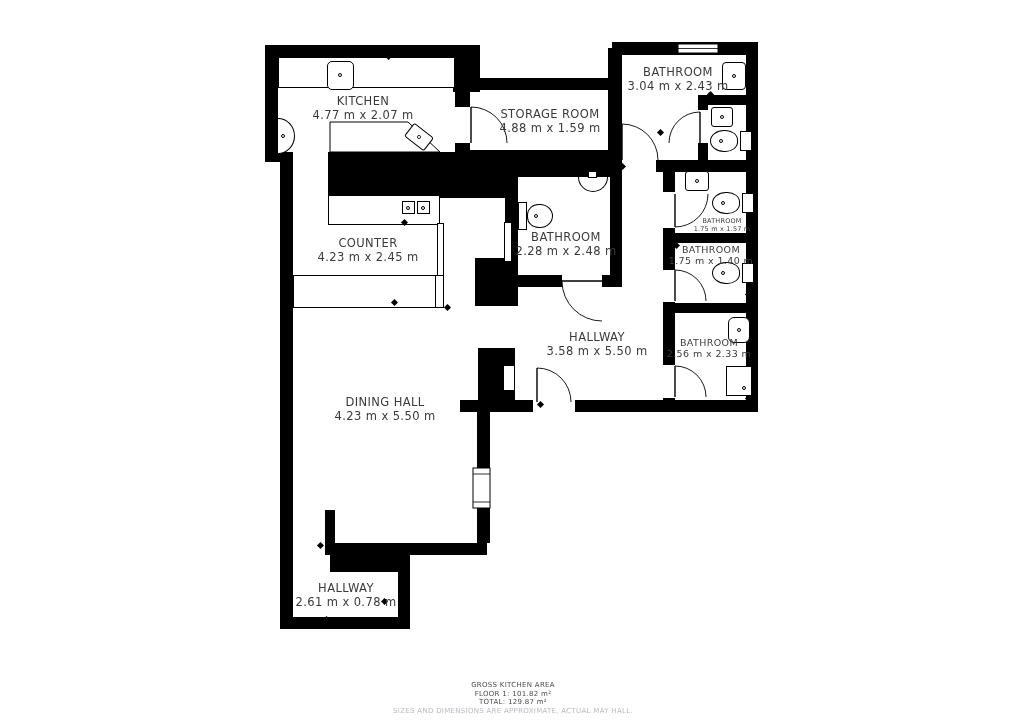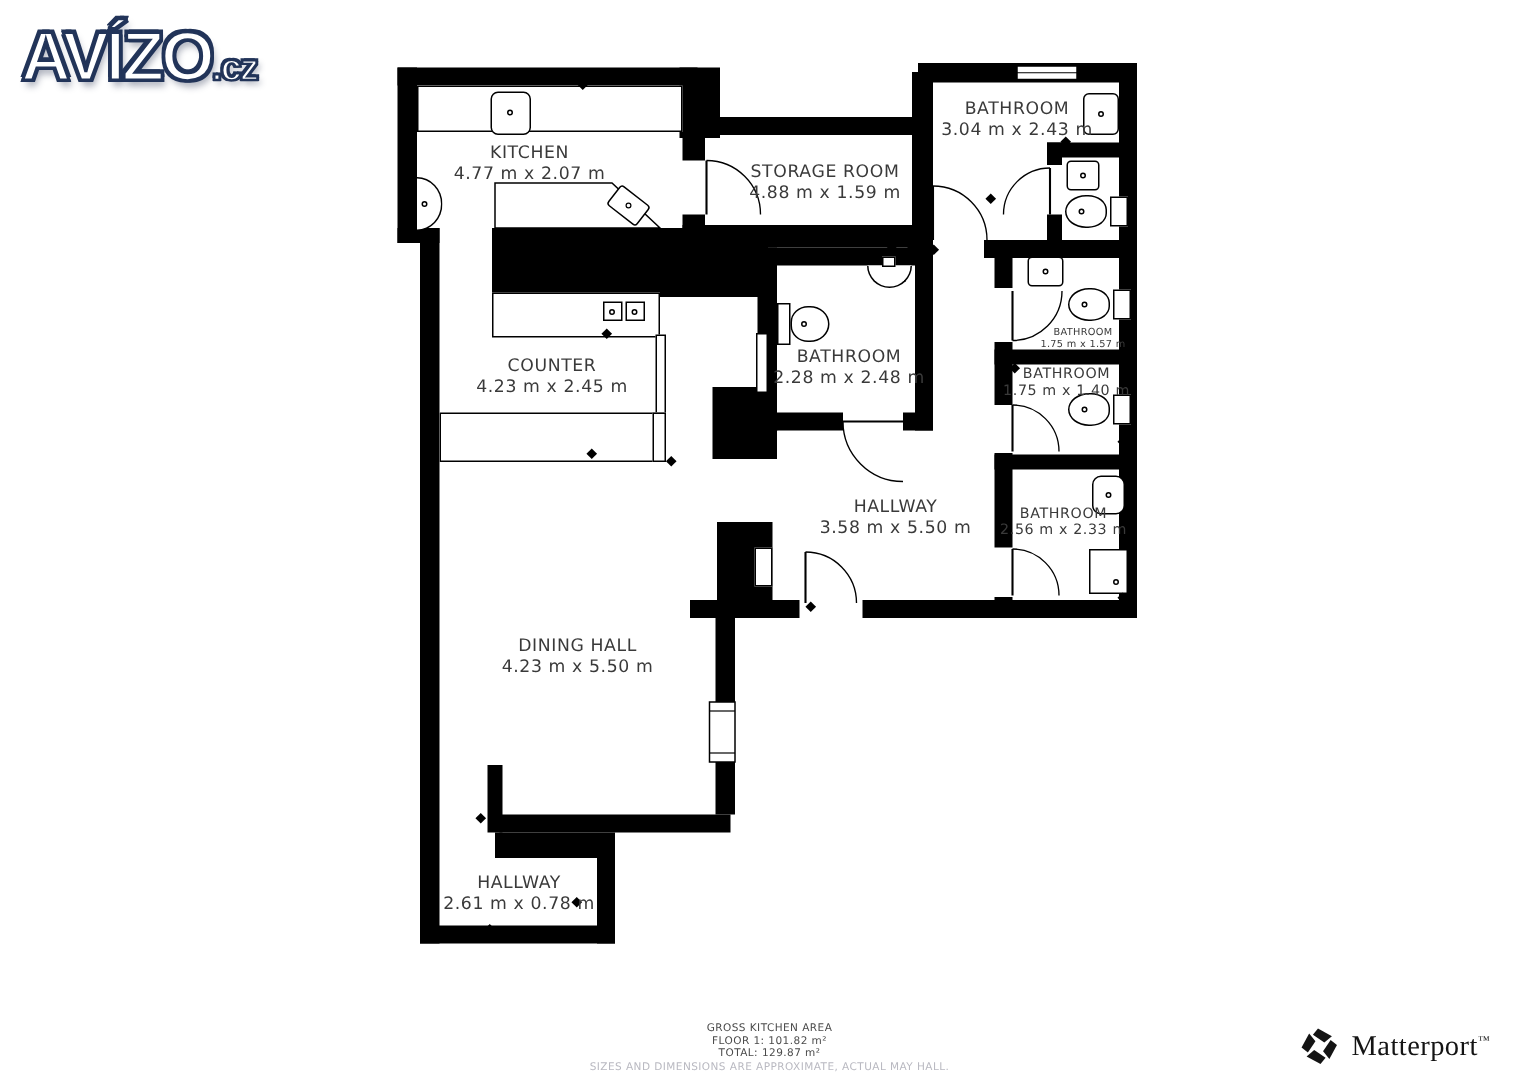--- a/index.html
+++ b/index.html
@@ -32,23 +32,20 @@
   #mtp{position:absolute;left:866px;top:684px;display:flex;align-items:center;gap:8px;}
   .mtp-text{font-family:"Liberation Serif",serif;font-size:19px;color:#141414;letter-spacing:.3px;}
   .mtp-tm{font-size:8px;vertical-align:super;}
   svg.overlay{position:absolute;left:0;top:0;pointer-events:none;}
 </style>
 </head>
 <body>
 
 <div id="stage">
 
-  <div id="avizo">
-    <span class="av-main">AVÍZO</span><span class="av-tld">.cz</span>
-  </div>
 
   <div class="w" style="left:265px;top:45px;width:200px;height:12px"></div>
   <div class="w" style="left:453px;top:45px;width:27px;height:47px"></div>
   <div class="w" style="left:462px;top:78px;width:152px;height:12px"></div>
   <div class="w" style="left:265px;top:45px;width:13px;height:117px"></div>
   <div class="w" style="left:265px;top:152px;width:28px;height:10px"></div>
   <div class="w" style="left:280px;top:152px;width:13px;height:477px"></div>
   <div class="w" style="left:455px;top:90px;width:15px;height:17px"></div>
   <div class="w" style="left:455px;top:143px;width:15px;height:9px"></div>
   <div class="w" style="left:328px;top:152px;width:184px;height:46px"></div>
@@ -199,21 +196,21 @@
         <line x1="675" y1="270" x2="675" y2="301" stroke-width="1.4"></line>
         <path d="M675,270 A31,31 0 0 1 706,301" stroke-width="0.9"></path>
       </g>
       <g>
         <line x1="675" y1="366" x2="675" y2="397" stroke-width="1.4"></line>
         <path d="M675,366 A31,31 0 0 1 706,397" stroke-width="0.9"></path>
       </g>
     </g>
   </svg>
 
-  <div class="lbl fs11" style="left:353px;top:95px">
+  <div class="lbl fs11" style="left:363px;top:95px">
     <div>KITCHEN</div>
     <div>4.77 m x 2.07 m</div>
   </div>
   <div class="lbl fs11" style="left:550px;top:108px">
     <div>STORAGE ROOM</div>
     <div>4.88 m x 1.59 m</div>
   </div>
   <div class="lbl fs11" style="left:678px;top:66px">
     <div>BATHROOM</div>
     <div>3.04 m x 2.43 m</div>
@@ -235,39 +232,28 @@
     <div>2.56 m x 2.33 m</div>
   </div>
   <div class="lbl fs11" style="left:368px;top:237px">
     <div>COUNTER</div>
     <div>4.23 m x 2.45 m</div>
   </div>
   <div class="lbl fs11" style="left:597px;top:331px">
     <div>HALLWAY</div>
     <div>3.58 m x 5.50 m</div>
   </div>
-  <div class="lbl fs11" style="left:385px;top:424px">
+  <div class="lbl fs11" style="left:385px;top:396px">
     <div>DINING HALL</div>
     <div>4.23 m x 5.50 m</div>
   </div>
   <div class="lbl fs11" style="left:346px;top:582px">
     <div>HALLWAY</div>
     <div>2.61 m x 0.78 m</div>
   </div>
 
   <div class="ftr" style="top:681px">GROSS KITCHEN AREA</div>
   <div class="ftr" style="top:690px">FLOOR 1: 101.82 m²</div>
   <div class="ftr" style="top:698px">TOTAL: 129.87 m²</div>
   <div class="ftr dim" style="top:707px">SIZES AND DIMENSIONS ARE APPROXIMATE, ACTUAL MAY HALL.</div>
 
-  <div id="mtp">
-    <svg width="27" height="27" viewBox="0 0 32 32">
-      <g fill="#141414">
-        <path d="M15 2 L26 8 L20 13 L11 7 Z"></path>
-        <path d="M15 2 L26 8 L20 13 L11 7 Z" transform="rotate(90 16 16)"></path>
-        <path d="M15 2 L26 8 L20 13 L11 7 Z" transform="rotate(180 16 16)"></path>
-        <path d="M15 2 L26 8 L20 13 L11 7 Z" transform="rotate(270 16 16)"></path>
-      </g>
-    </svg>
-    <span class="mtp-text"><span>Matterport</span><span class="mtp-tm">™</span></span>
-  </div>
 
 </div>
 
 </body></html>

